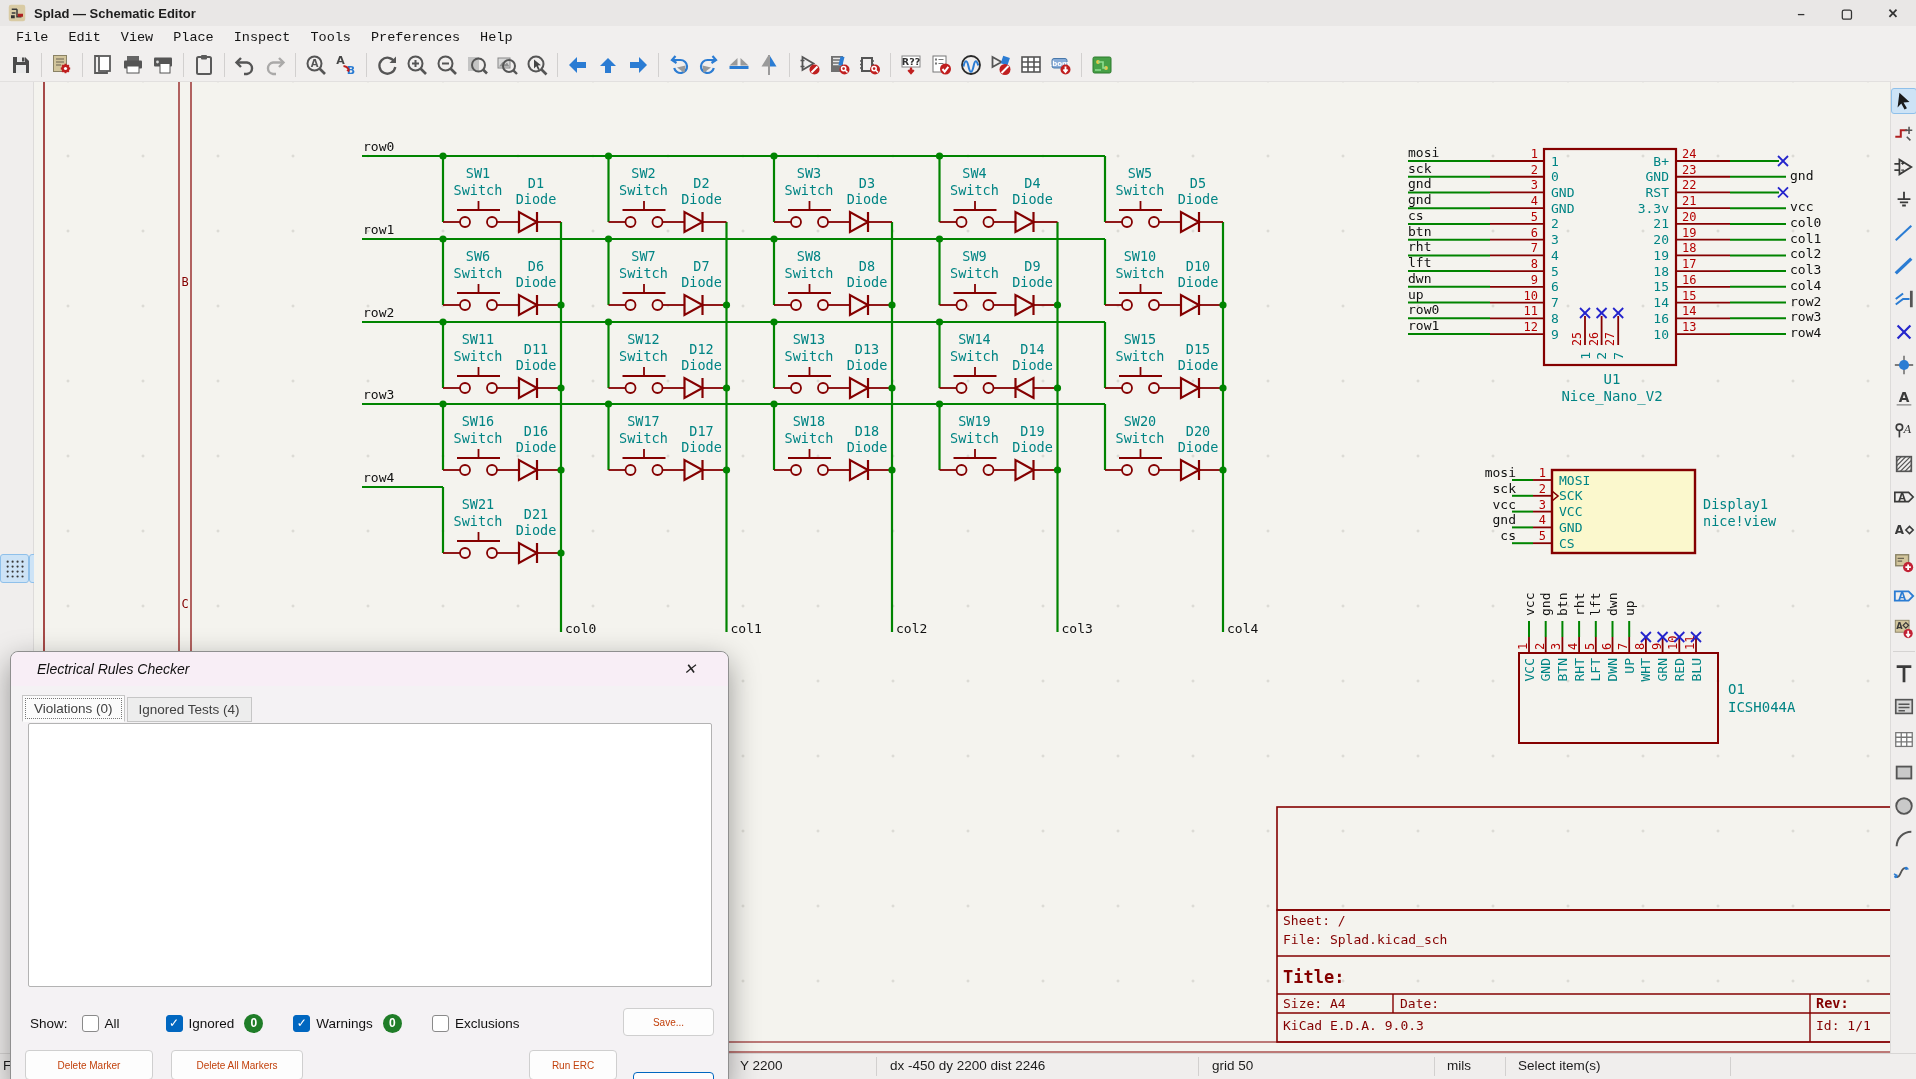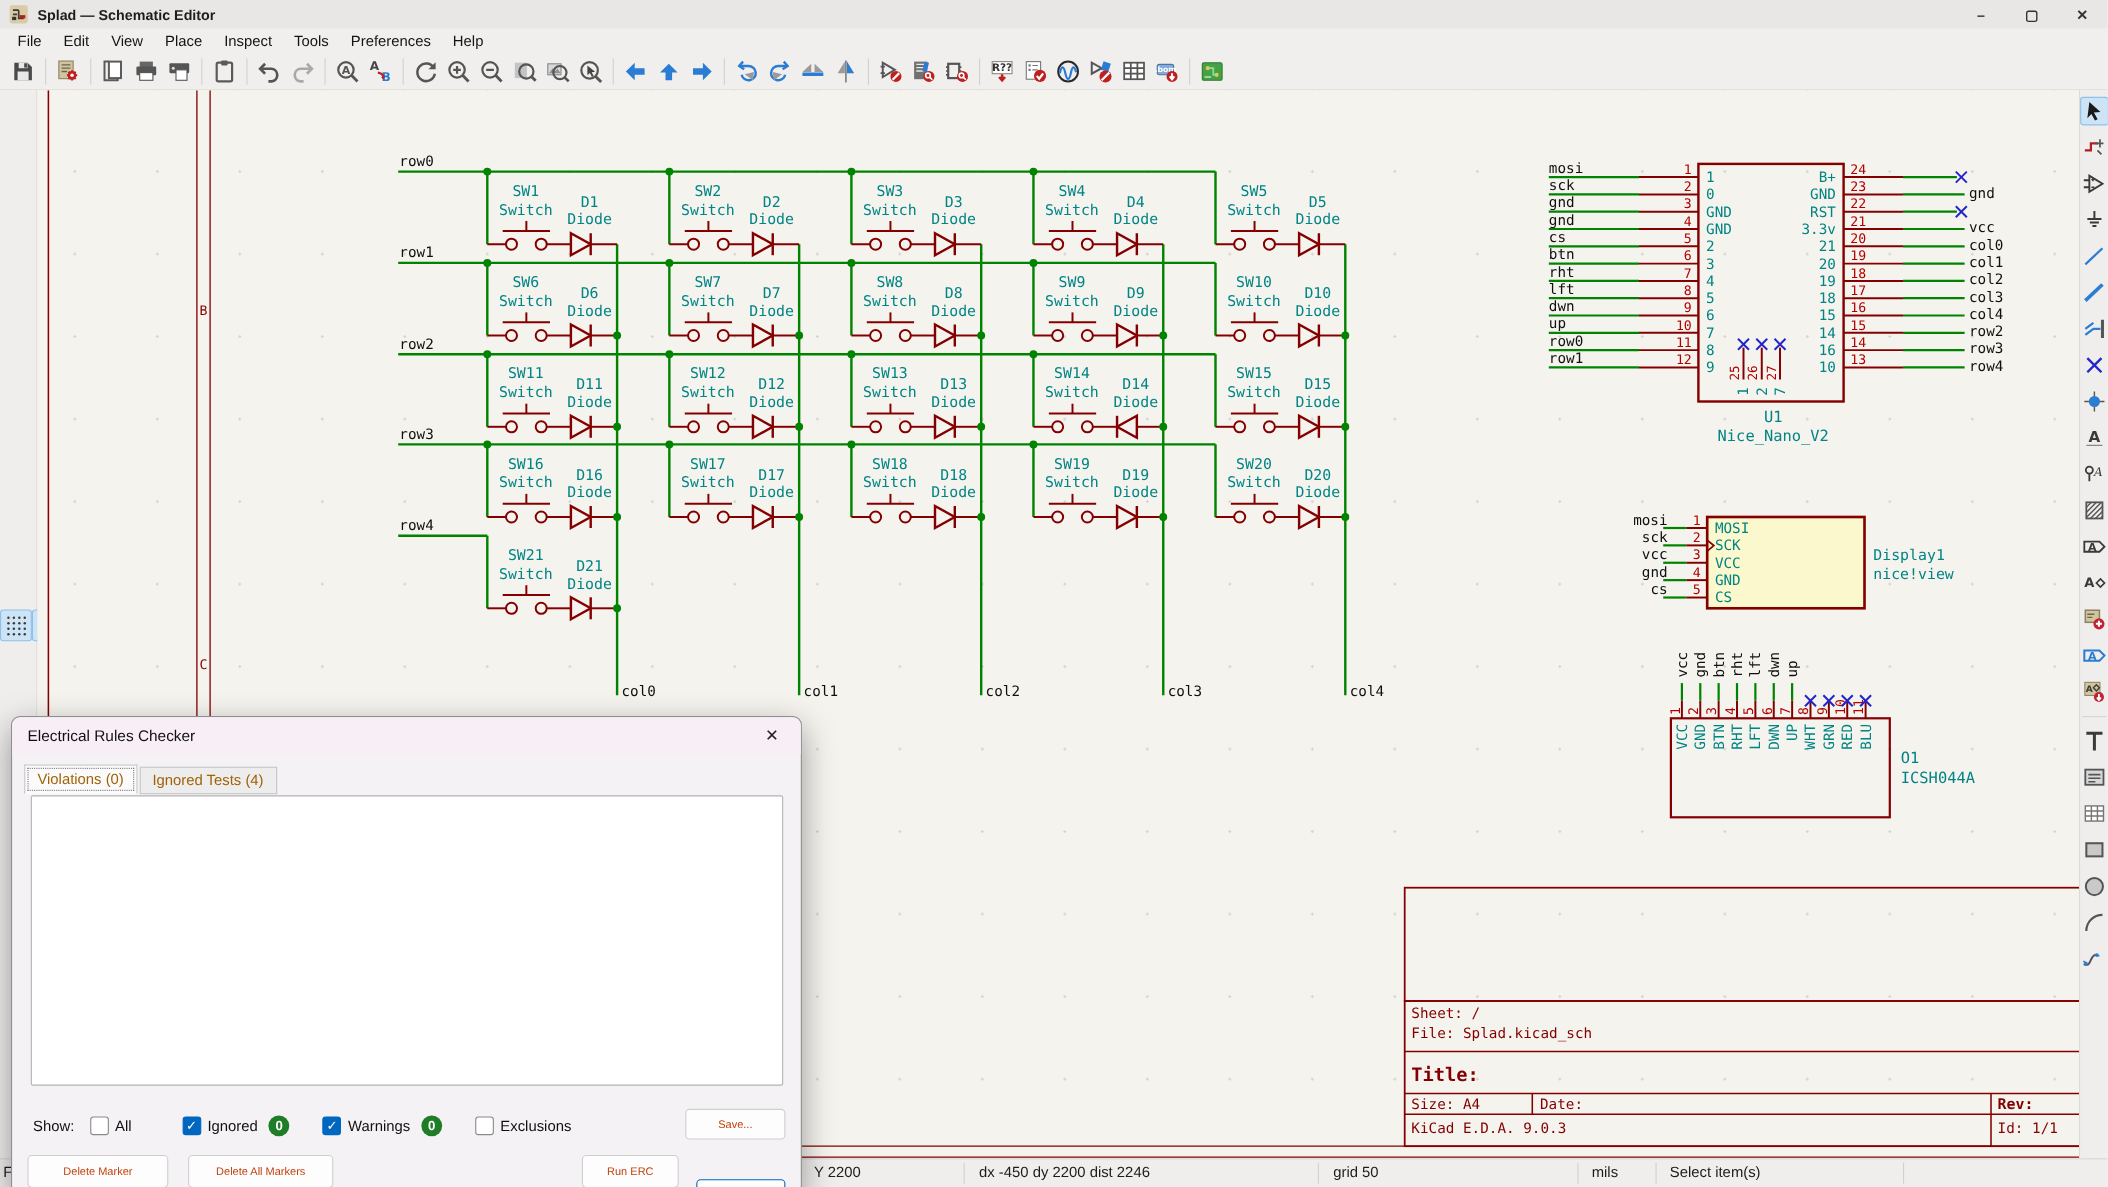--- a/index.html
+++ b/index.html
@@ -4,21 +4,21 @@
 <style>
   html,body{margin:0;padding:0;}
   body{width:1916px;height:1079px;overflow:hidden;position:relative;background:#f0efee;
        font-family:"Liberation Sans",sans-serif;-webkit-font-smoothing:antialiased;}
   
   .titlebar{position:absolute;left:0;top:0;width:100%;height:26px;background:#e9e7e6;display:flex;align-items:center;font-weight:bold;}
   .app-icon{margin-left:8px;width:18px;height:18px;}
   .title-text{margin-left:8px;font-size:13px;color:#1d1d1d;}
   .win-controls{position:absolute;right:0;top:0;height:26px;display:flex;}
   .win-btn{width:46px;height:26px;display:flex;align-items:center;justify-content:center;font-size:13px;color:#333;}
-  .menubar{position:absolute;left:0;top:26px;width:100%;height:22px;background:#f1efee;display:flex;align-items:center;padding-left:6px;box-sizing:border-box;}
+  .menubar{position:absolute;left:0;top:26px;width:100%;height:22px;background:#f1efee;display:flex;align-items:center;padding-left:6px;box-sizing:border-box;font-family:Liberation Mono, monospace;}
   .menu-item{padding:2px 10px;font-size:13.5px;color:#141414;}
   .toolbar{position:absolute;left:0;top:48px;width:100%;height:34px;background:#f1efee;display:flex;align-items:center;padding-left:6px;box-sizing:border-box;border-bottom:1px solid #e2e0df;}
   .tb-btn{width:30px;height:30px;display:flex;align-items:center;justify-content:center;border-radius:3px;flex:0 0 auto;}
   .tb-btn svg{width:24px;height:24px;}
   .tb-btn.disabled{opacity:.45;}
   .tb-sep{width:1px;height:24px;background:#d2d0cf;margin:0 5px;flex:0 0 auto;}
   
   .left-tb{position:absolute;left:0;top:82px;width:34px;bottom:25px;background:#f0eeed;border-right:1px solid #dddbda;display:flex;flex-direction:row;align-items:center;padding-top:8px;box-sizing:border-box;}
   .right-tb{position:absolute;right:0;top:82px;width:26px;bottom:25px;background:#f0eeed;border-left:1px solid #dddbda;display:flex;flex-direction:column;align-items:center;padding-top:6px;box-sizing:border-box;}
   .side-btn{width:27px;height:27px;margin-bottom:7px;display:flex;align-items:center;justify-content:center;border-radius:3px;border:1px solid transparent;flex:0 0 auto;}
@@ -31,24 +31,24 @@
           background-image:radial-gradient(circle,#d4d3cc 1.1px,rgba(0,0,0,0) 1.3px);
           background-size:75px 75px;background-position:-3.5px 36.5px;}
   .canvas svg{position:absolute;left:0;top:0;}
   
   .statusbar{position:absolute;left:0;bottom:0;width:100%;height:25px;background:#f0eeed;border-top:1px solid #d8d6d5;font-size:13.5px;color:#1c1c1c;}
   .sb-field{position:absolute;top:4px;white-space:nowrap;}
   .sb-sep{position:absolute;top:3px;width:1px;height:19px;background:#d2d0cf;}
   
   .erc-dialog{position:absolute;left:10px;top:651px;width:717px;height:432px;background:#f4f2f4;
               border:1px solid #8f8f8f;border-radius:8px 8px 0 0;box-shadow:0 10px 30px rgba(0,0,0,.38);z-index:50;}
-  .erc-header{height:34px;background:#f8eef6;border-radius:8px 8px 0 0;display:flex;align-items:center;padding:0 14px;font-size:14px;color:#111;}
+  .erc-header{height:34px;background:#f8eef6;border-radius:8px 8px 0 0;display:flex;align-items:center;padding:0 26px;font-size:14px;color:#111;font-style:italic;}
   .erc-close{margin-left:auto;font-size:15px;color:#222;padding:2px 6px;}
   .erc-tabs{position:absolute;left:11px;top:43px;display:flex;align-items:flex-end;}
-  .erc-tab{font-size:13.5px;color:#a16207;padding:4px 11px;background:#ededed;border:1px solid #c6c6c6;margin-right:2px;}
+  .erc-tab{font-size:13.5px;color:#404040;padding:4px 11px;background:#ededed;border:1px solid #c6c6c6;margin-right:2px;}
   .erc-tab.sel{background:#fbfbfb;border-bottom-color:#fbfbfb;outline:1px dotted #777;outline-offset:-4px;padding:5px 11px;}
   .erc-list{position:absolute;left:17px;top:71px;width:682px;height:262px;background:#ffffff;border:1px solid #b3b3b3;border-radius:2px;}
   .erc-showrow{position:absolute;left:19px;top:358px;width:690px;height:26px;display:flex;align-items:center;font-size:13.5px;color:#111;}
   .cb{width:15px;height:15px;border:1px solid #8a8a8a;border-radius:3px;background:#fff;margin-right:6px;flex:0 0 auto;}
   .cb.on{background:#0067c0;border-color:#0067c0;color:#fff;font-size:12px;line-height:15px;text-align:center;}
   .badge{min-width:19px;height:19px;border-radius:10px;background:#1f7d28;color:#fff;font-size:12px;font-weight:bold;
          display:inline-flex;align-items:center;justify-content:center;margin-left:10px;padding:0 4px;box-sizing:border-box;}
   .btn{position:absolute;background:#fdfdfd;border:1px solid #cfcfcf;border-radius:4px;font-size:10px;color:#c2410c;
        display:flex;align-items:center;justify-content:center;font-family:"Liberation Sans",sans-serif;}
   .btn.default{border:1.5px solid #0067c0;margin-top:22px;}

